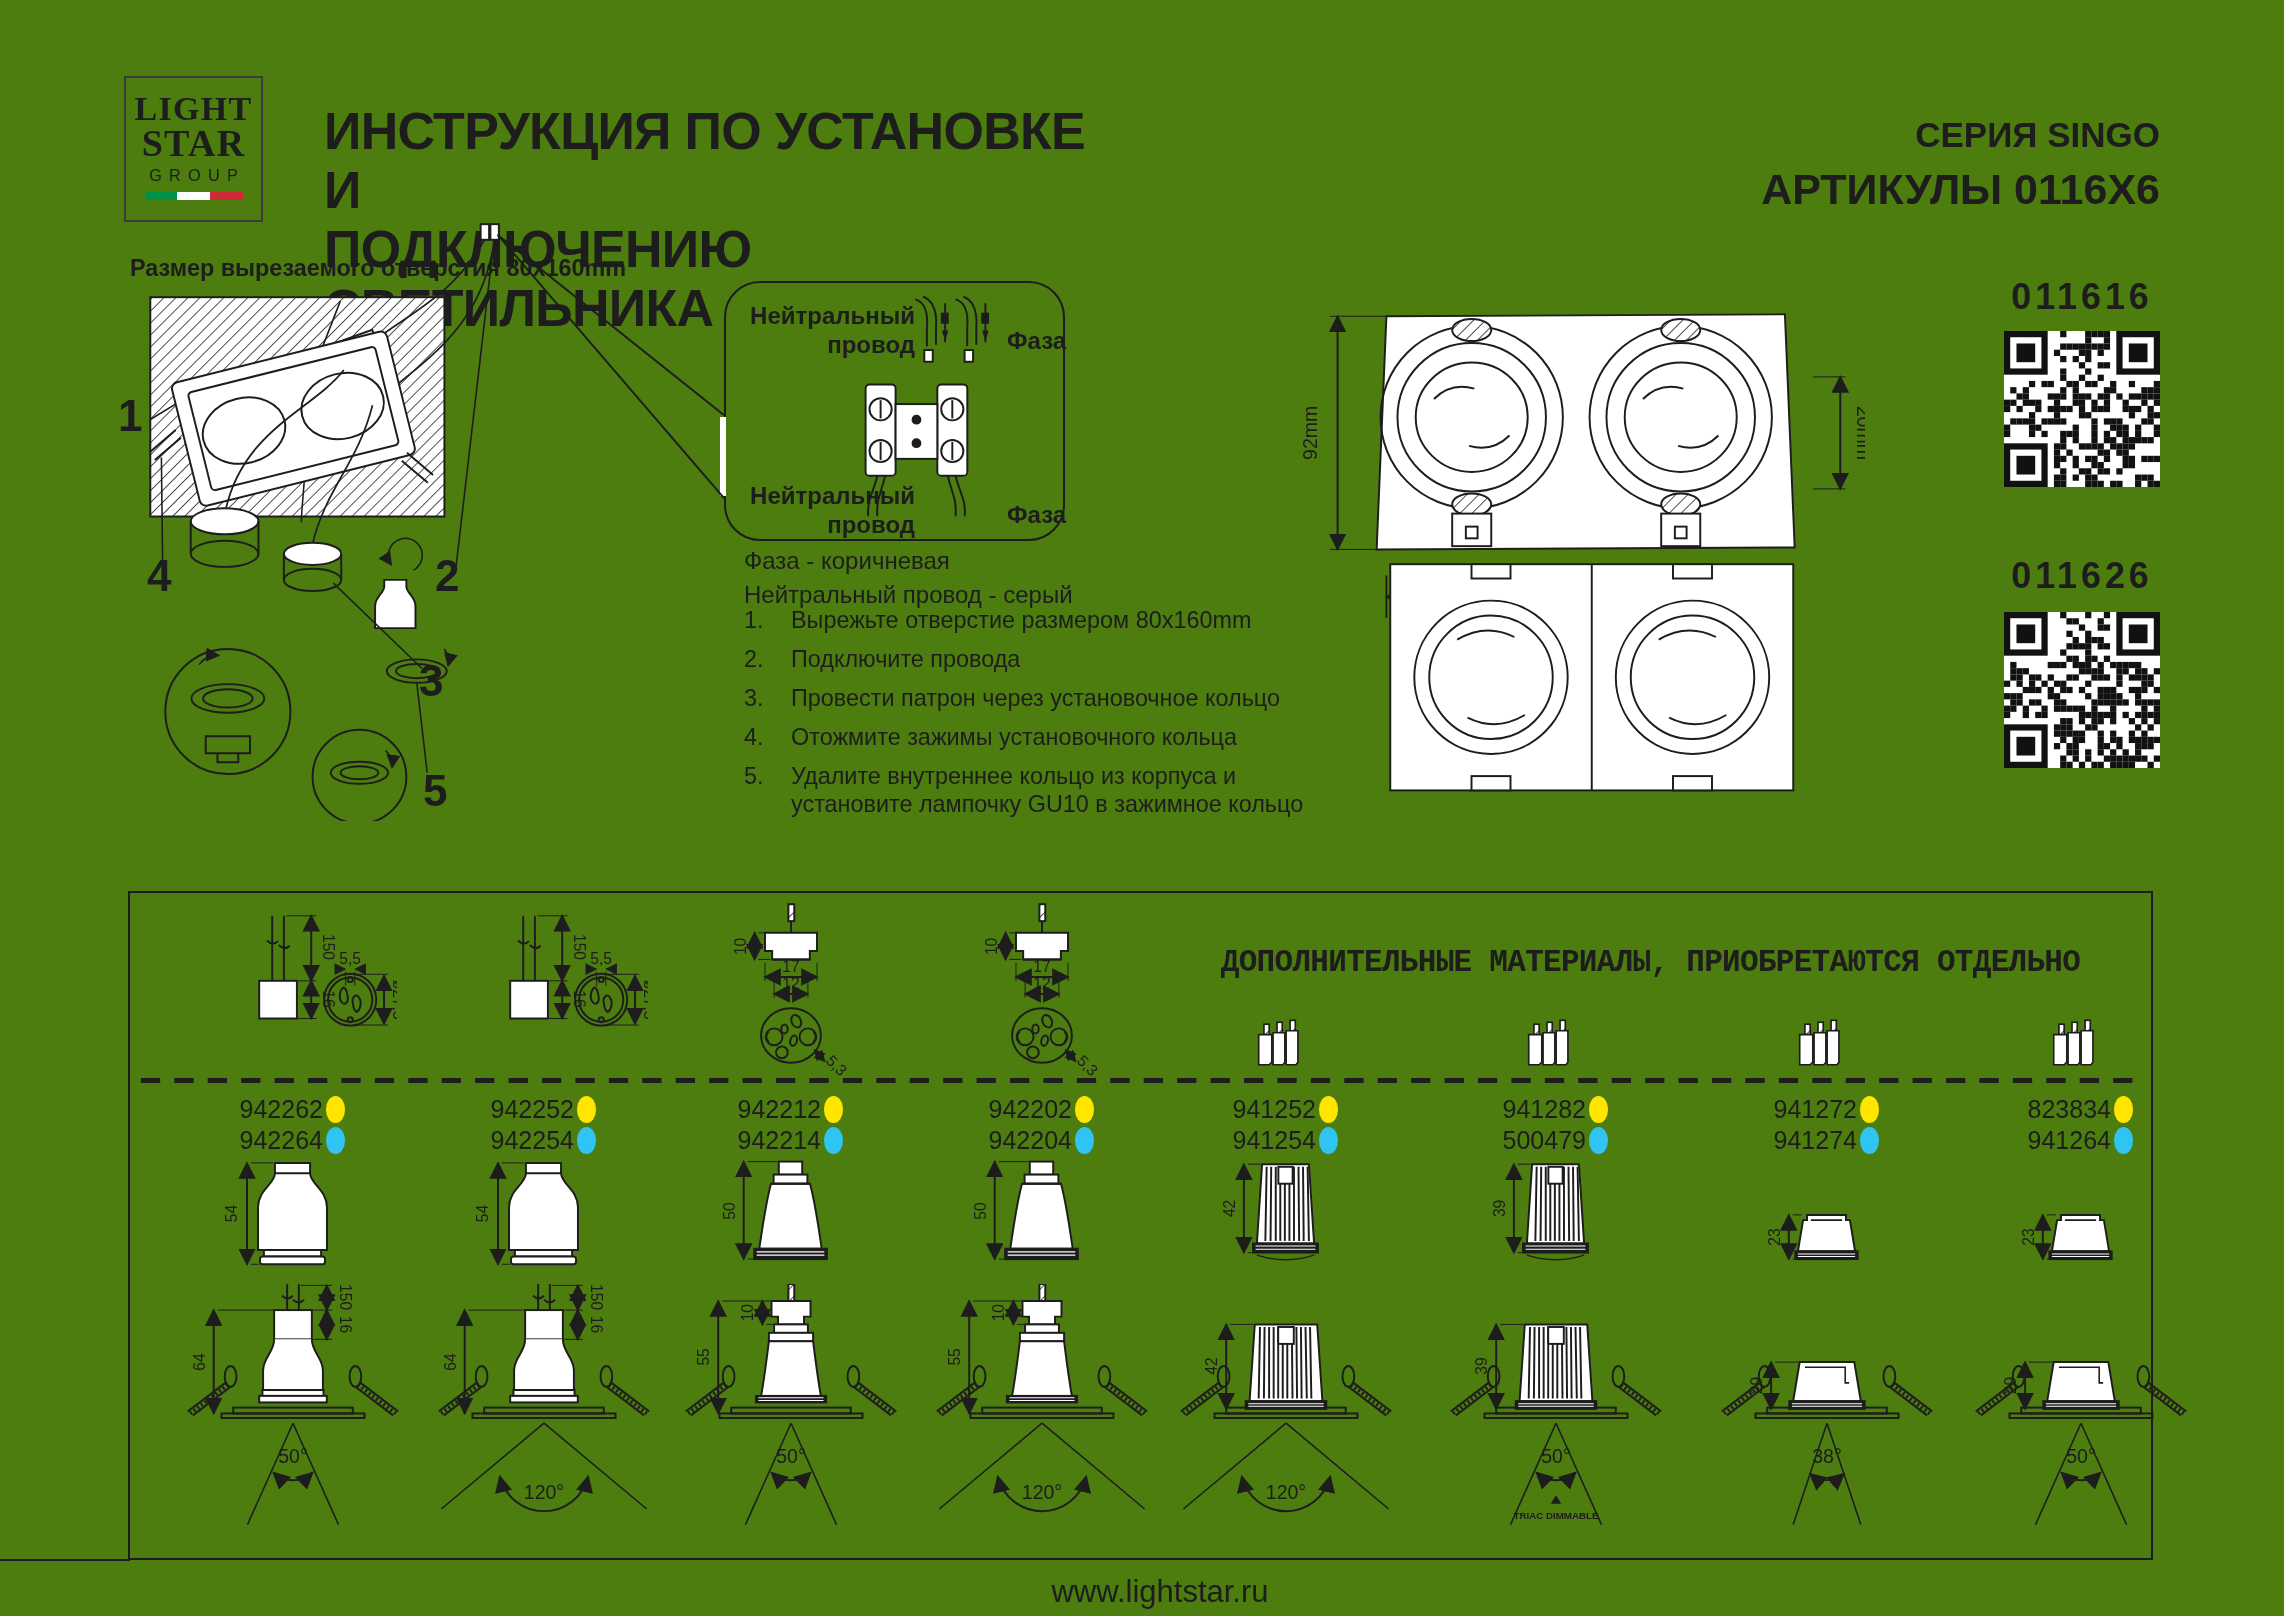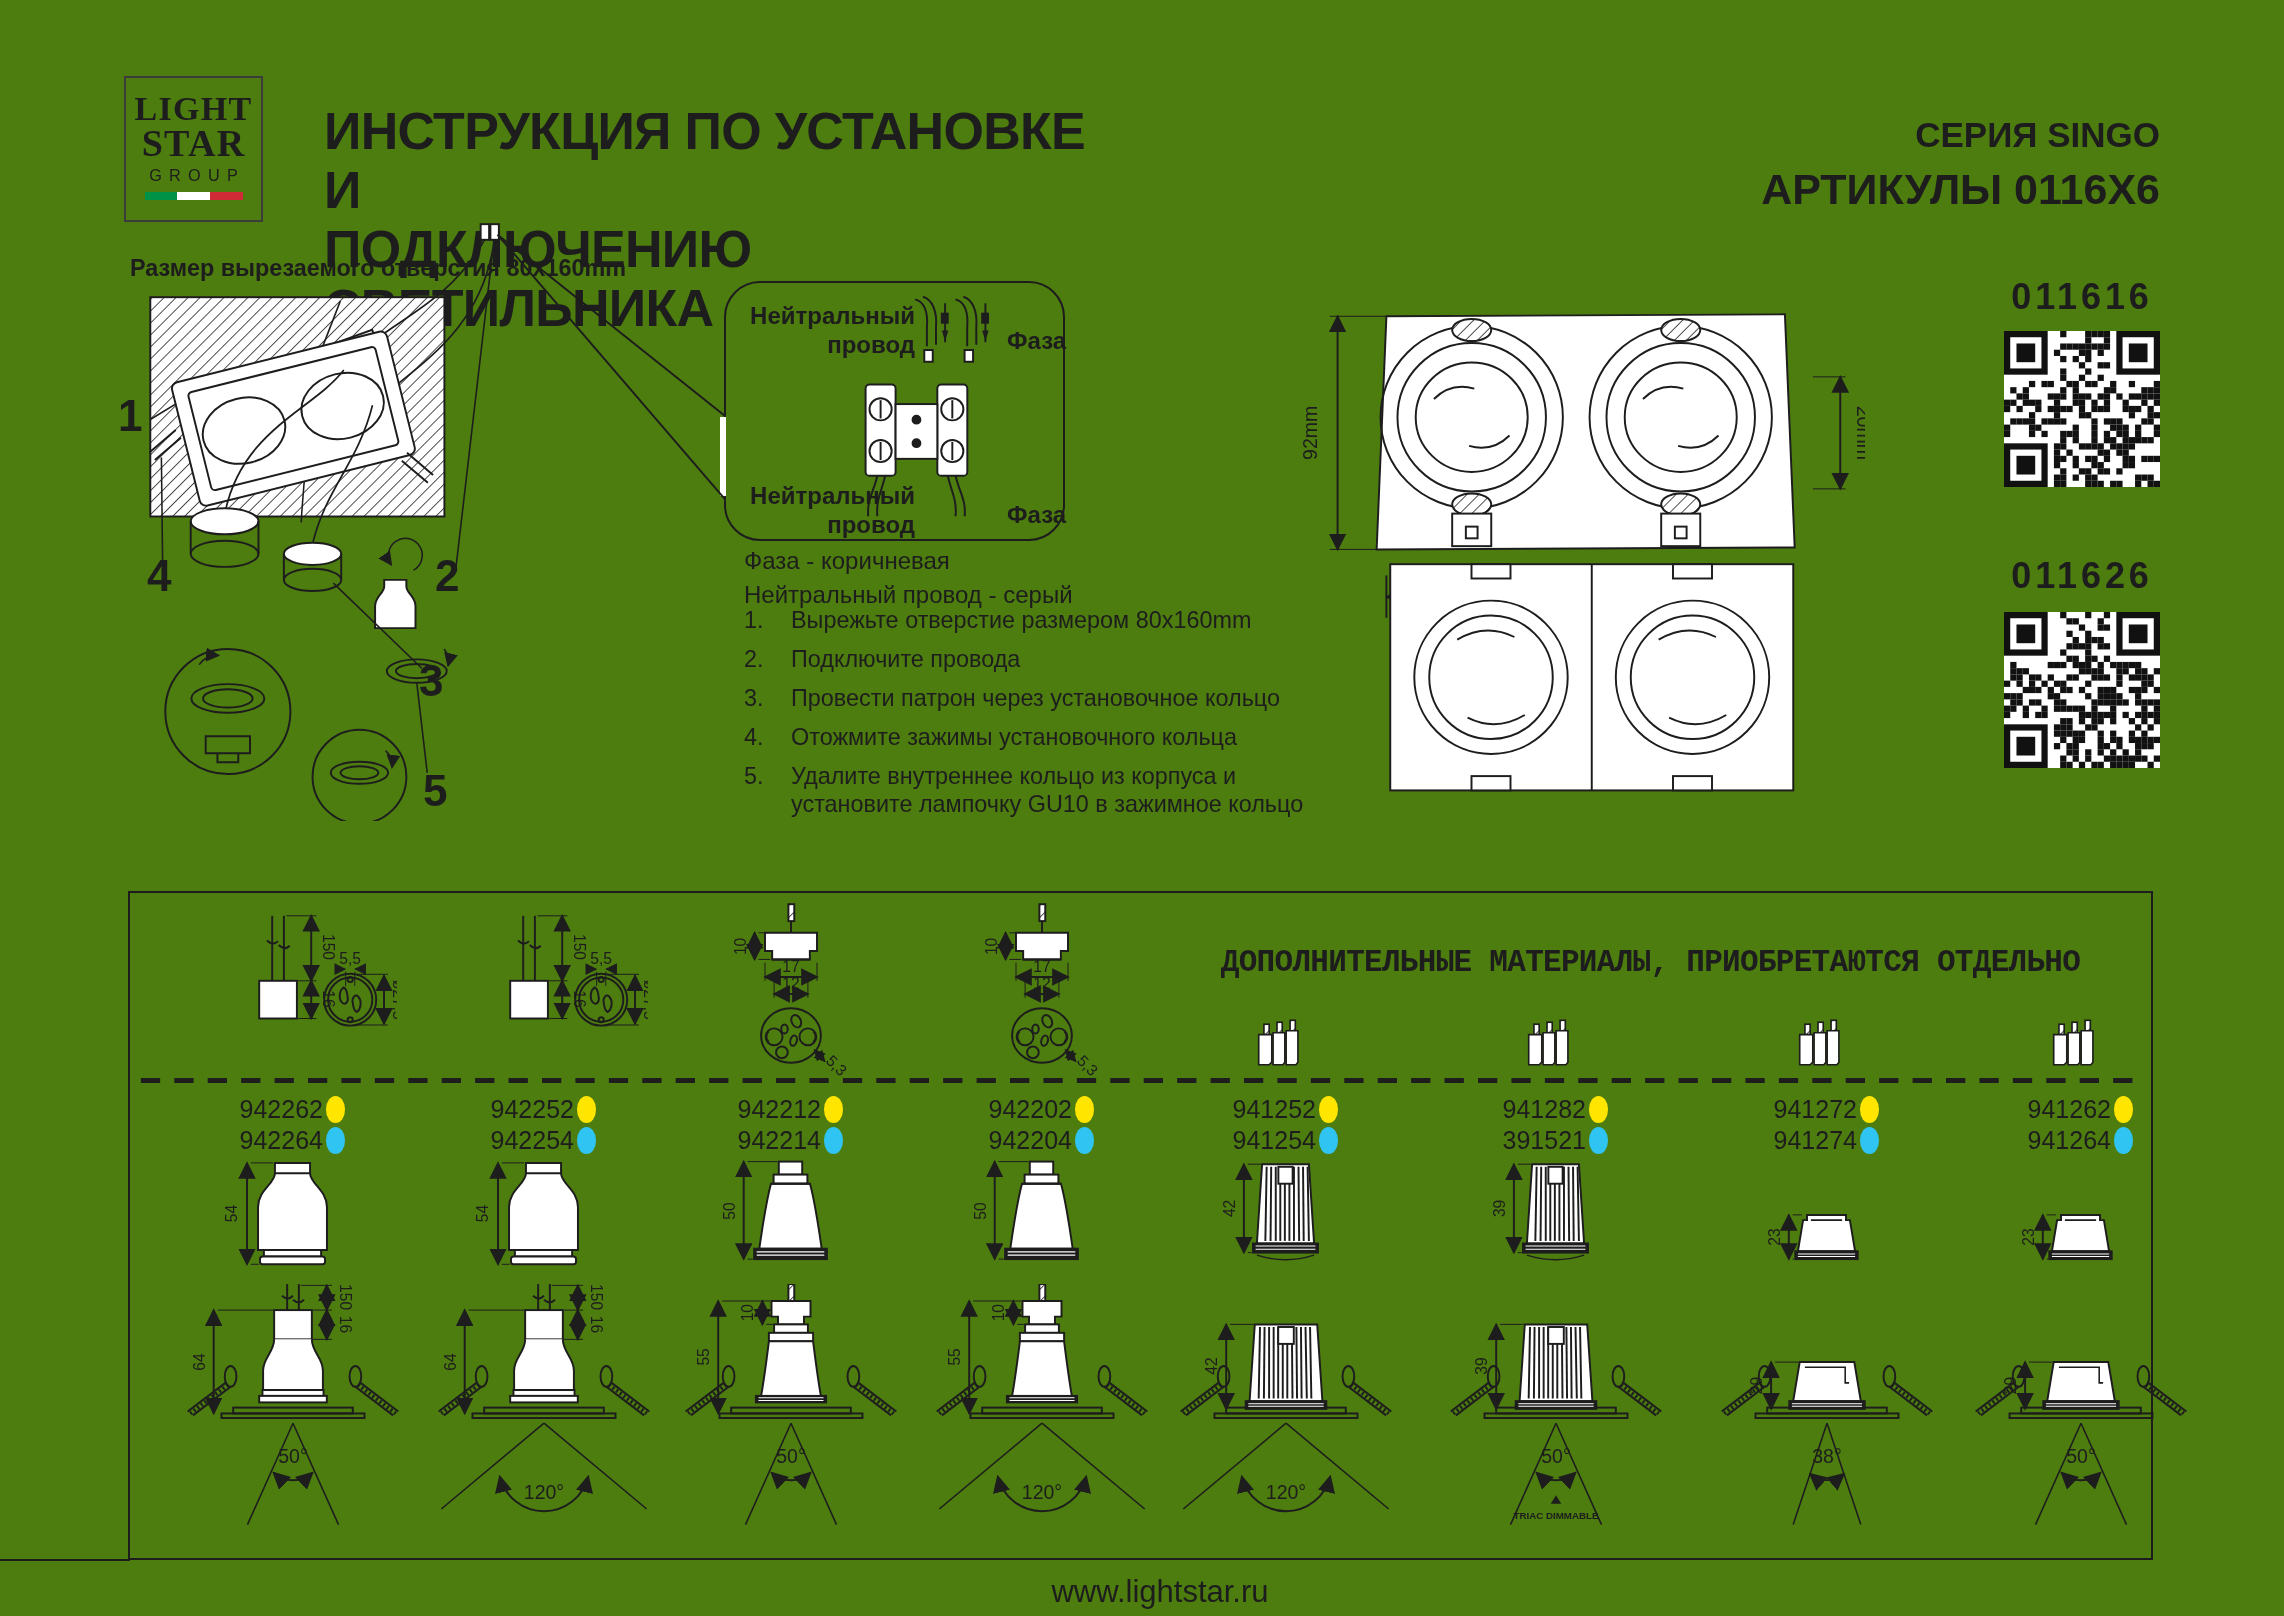--- a/index.html
+++ b/index.html
@@ -1086,21 +1086,21 @@
   <div class="col" style="left:1419px">
     <svg class="abs" style="left:107px;top:120px" width="59" height="49" viewBox="0 0 90 75">
         <use href="#s-conn"></use>
       </svg>
     <div class="codes abs">
       <div class="code-row">
           <span class="code">941282</span>
           <span class="dot warm"></span>
         </div>
       <div class="code-row">
-          <span class="code">391521</span>
+          <span class="code">500479</span>
           <span class="dot cool"></span>
         </div>
     </div>
     <svg class="abs" style="left:65px;top:260px" width="143" height="117" viewBox="0 0 220 180">
       <use href="#s-mod-fin"></use>
       <text class="sd" transform="translate(32,76) rotate(-90)">39</text>
     </svg>
     <svg class="abs" style="left:19.5px;top:385px" width="234" height="242" viewBox="0 0 360 372">
       <use href="#s-springs"></use>
         <use href="#s-inst-fin"></use>
@@ -1138,21 +1138,21 @@
       <text class="sd sa" x="180" y="276">38°</text>
     </svg>
   </div>
 
   <div class="col" style="left:1944px">
     <svg class="abs" style="left:107px;top:120px" width="59" height="49" viewBox="0 0 90 75">
         <use href="#s-conn"></use>
       </svg>
     <div class="codes abs">
       <div class="code-row">
-          <span class="code">941262</span>
+          <span class="code">823834</span>
           <span class="dot warm"></span>
         </div>
       <div class="code-row">
           <span class="code">941264</span>
           <span class="dot cool"></span>
         </div>
     </div>
     <svg class="abs" style="left:65px;top:260px" width="143" height="117" viewBox="0 0 220 180">
       <use href="#s-mod-short"></use>
       <text class="sd" transform="translate(38,120) rotate(-90)">23</text>

